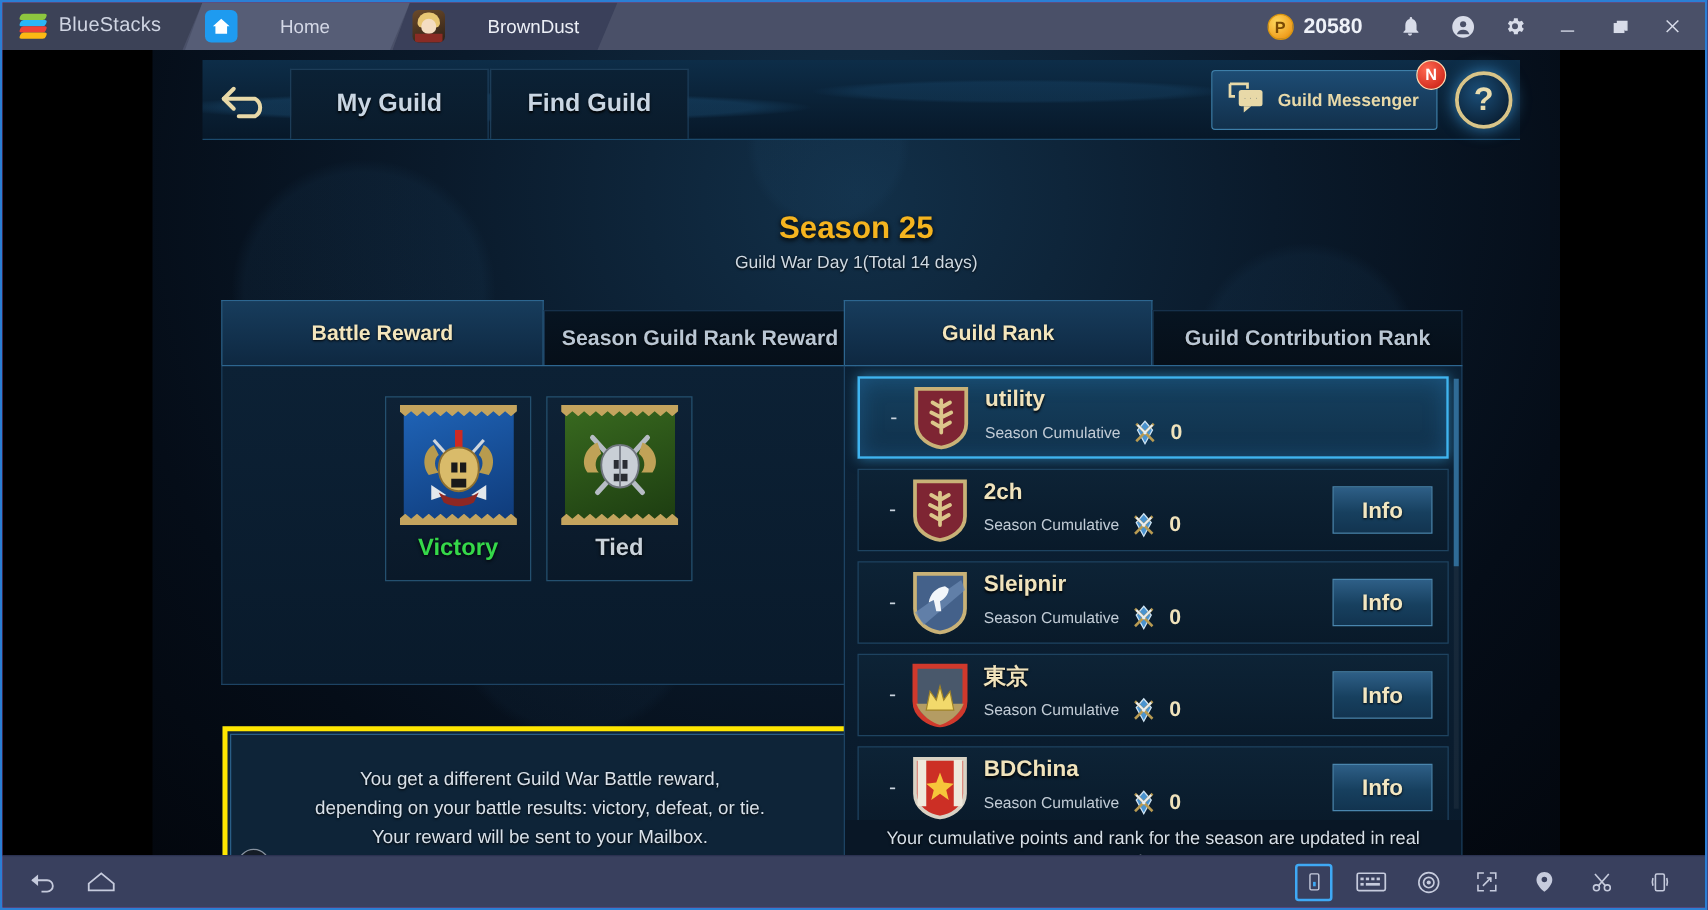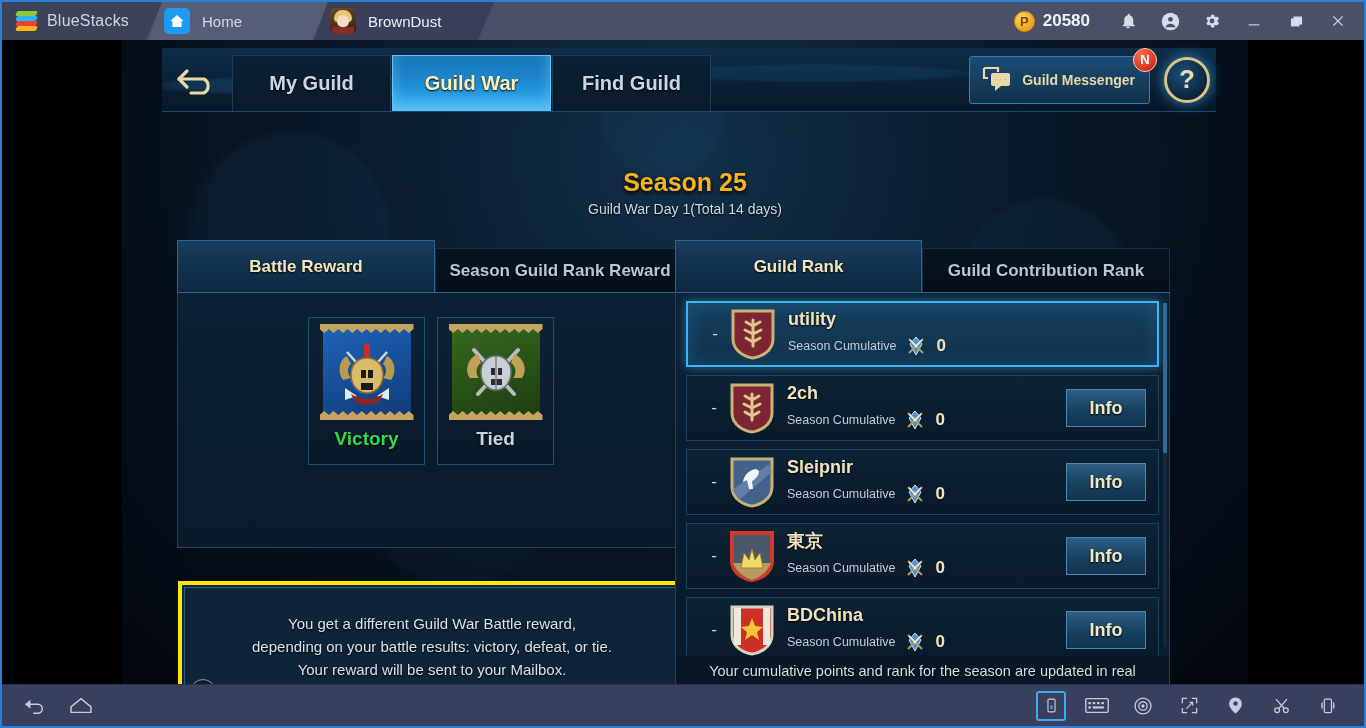--- a/index.html
+++ b/index.html
@@ -47,21 +47,21 @@
   .bs-tab {
     display: flex; align-items: center;
     padding: 0 30px 0 16px;
     position: relative;
     background: #565d76;
     clip-path: polygon(14px 0, 100% 0, calc(100% - 16px) 100%, 0 100%);
     margin-left: -14px;
     min-width: 180px;
   }
   .bs-tab.active { background: #3a405a; }
-  .bs-tab-label { color: #d4d8e6; font-size: 15px; }
+  .bs-tab-label { color: #d4d8e6; font-size: 15px; margin-left: 22px; }
   .bs-tab.active .bs-tab-label { color: #eceff6; }
   .bs-tab-icon {
     width: 26px; height: 26px; border-radius: 5px;
     margin-right: 12px; flex: 0 0 26px;
     display: flex; align-items: center; justify-content: center;
   }
   .ico-home-tab { background: #1e9bf0; }
   .ico-home-tab svg { width: 16px; height: 16px; fill: #fff; }
   .ico-game-tab {
     background: linear-gradient(160deg,#6b4a2a,#2e2017);
@@ -436,23 +436,20 @@
       <div class="g-header">
         <div class="g-back">
           <svg viewBox="0 0 46 34" fill="none" stroke="#e8d9a8" stroke-width="3.2" stroke-linecap="round" stroke-linejoin="round">
             <path d="M13 8 L5 16 L13 24"></path>
             <path d="M5 16 H30 a8 8 0 0 1 0 14 H17"></path>
           </svg>
         </div>
         <div class="g-tabs">
           <div class="g-tab">
               <span>My Guild</span>
-            </div>
-          <div class="g-tab active">
-              <span>Guild War</span>
             </div>
           <div class="g-tab">
               <span>Find Guild</span>
             </div>
         </div>
         <div class="g-head-right">
           <div class="g-messenger">
             <span>
               <svg width="34" height="28" viewBox="0 0 34 28" fill="none" stroke="#e8d9a8" stroke-width="2.2">
                 <path d="M4 4 h14 v4"></path>

